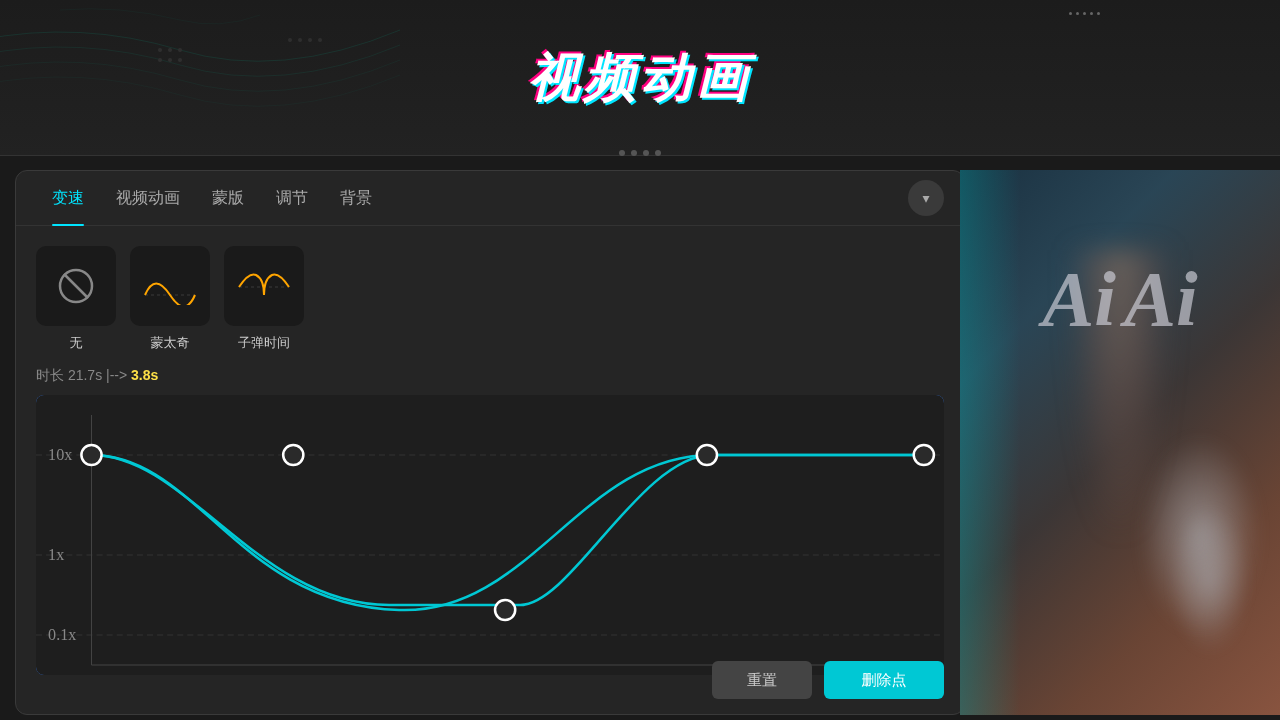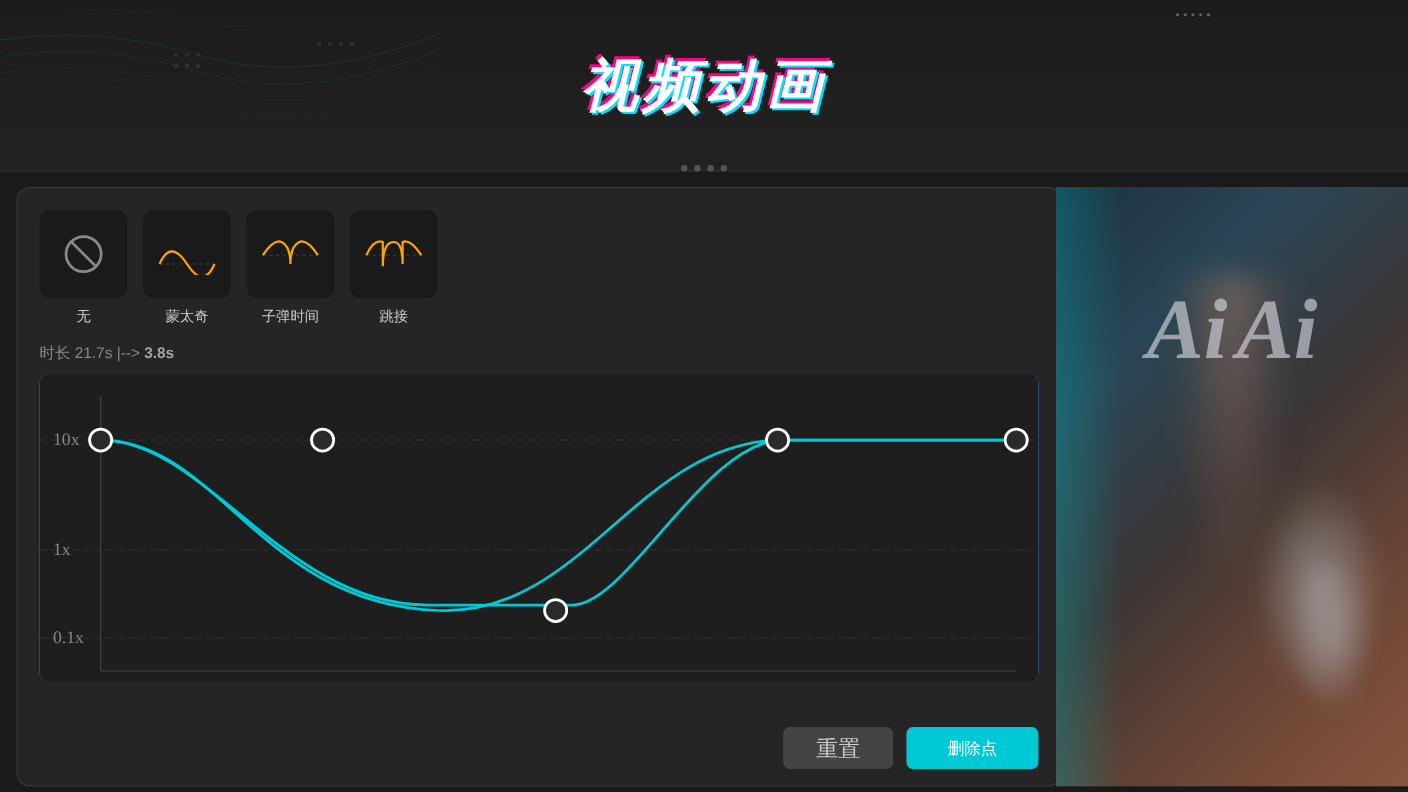--- a/index.html
+++ b/index.html
@@ -157,21 +157,21 @@
       font-size: 13px;
       color: #ccc;
     }
 
     
     .duration-bar {
       margin: 5px 20px 10px;
       font-size: 14px;
       color: #888;
     }
-    .duration-bar span.value { color: #a3a3a3; font-weight: bold; }
+    .duration-bar span.value { color: #fde047; font-weight: bold; }
 
     
     .curve-area {
       margin: 0 20px;
       background: #3b82f6;
       border-radius: 8px;
       height: 280px;
       position: relative;
       overflow: hidden;
     }
@@ -189,21 +189,21 @@
       display: flex;
       gap: 12px;
     }
 
     .btn-reset {
       width: 100px; height: 38px;
       background: #444;
       border: none;
       border-radius: 6px;
       color: #ccc;
-      font-size: 20px;
+      font-size: 15px;
       cursor: pointer;
       font-family: 'Microsoft YaHei', sans-serif;
     }
 
     .btn-delete {
       width: 120px; height: 38px;
       background: #00c8d4;
       border: none;
       border-radius: 6px;
       color: #fff;
@@ -269,20 +269,30 @@
   <div class="divider-dots">
     <div class="divider-dot"></div>
     <div class="divider-dot"></div>
     <div class="divider-dot"></div>
     <div class="divider-dot"></div>
   </div>
 </div>
 
 <div class="main-panel">
 
+  <div class="tab-bar">
+    <div class="tab-item active">变速</div>
+    <div class="tab-item">视频动画</div>
+    <div class="tab-item">蒙版</div>
+    <div class="tab-item">调节</div>
+    <div class="tab-item">背景</div>
+    <button class="tab-collapse-btn">
+      <span>▾</span>
+    </button>
+  </div>
 
   <div class="effects-row">
 
     <div class="effect-item">
       <div class="effect-icon-box">
         <svg width="40" height="40" viewBox="0 0 40 40">
           <circle cx="20" cy="20" r="16" stroke="#888" stroke-width="2.5" fill="none"></circle>
           <line x1="8" y1="8" x2="32" y2="32" stroke="#888" stroke-width="2.5"></line>
         </svg>
       </div>
@@ -304,29 +314,20 @@
       <div class="effect-icon-box">
         <svg width="60" height="38" viewBox="0 0 60 38">
           <line x1="5" y1="20" x2="55" y2="20" stroke="#444" stroke-width="0.8" stroke-dasharray="3,3"></line>
           <path d="M5 20 Q15 5 22 8 Q30 12 30 28 Q30 12 38 8 Q45 5 55 20" stroke="#ffa500" stroke-width="2" fill="none"></path>
         </svg>
       </div>
       <span class="effect-label">子弹时间</span>
     </div>
 
 
-    <div class="effect-item">
-      <div class="effect-icon-box">
-        <svg width="60" height="38" viewBox="0 0 60 38">
-          <line x1="5" y1="20" x2="55" y2="20" stroke="#444" stroke-width="0.8" stroke-dasharray="3,3"></line>
-          <path d="M5 20 Q12 5 20 8 L20 30 Q20 8 30 8 Q38 8 38 28 L38 8 Q45 5 55 20" stroke="#ffa500" stroke-width="2" fill="none"></path>
-        </svg>
-      </div>
-      <span class="effect-label">跳接</span>
-    </div>
 
 
 
   </div>
 
   <div class="duration-bar">
     <span>时长 21.7s</span>
     <span>|--&gt;</span>
     <span class="value">3.8s</span>
   </div>

